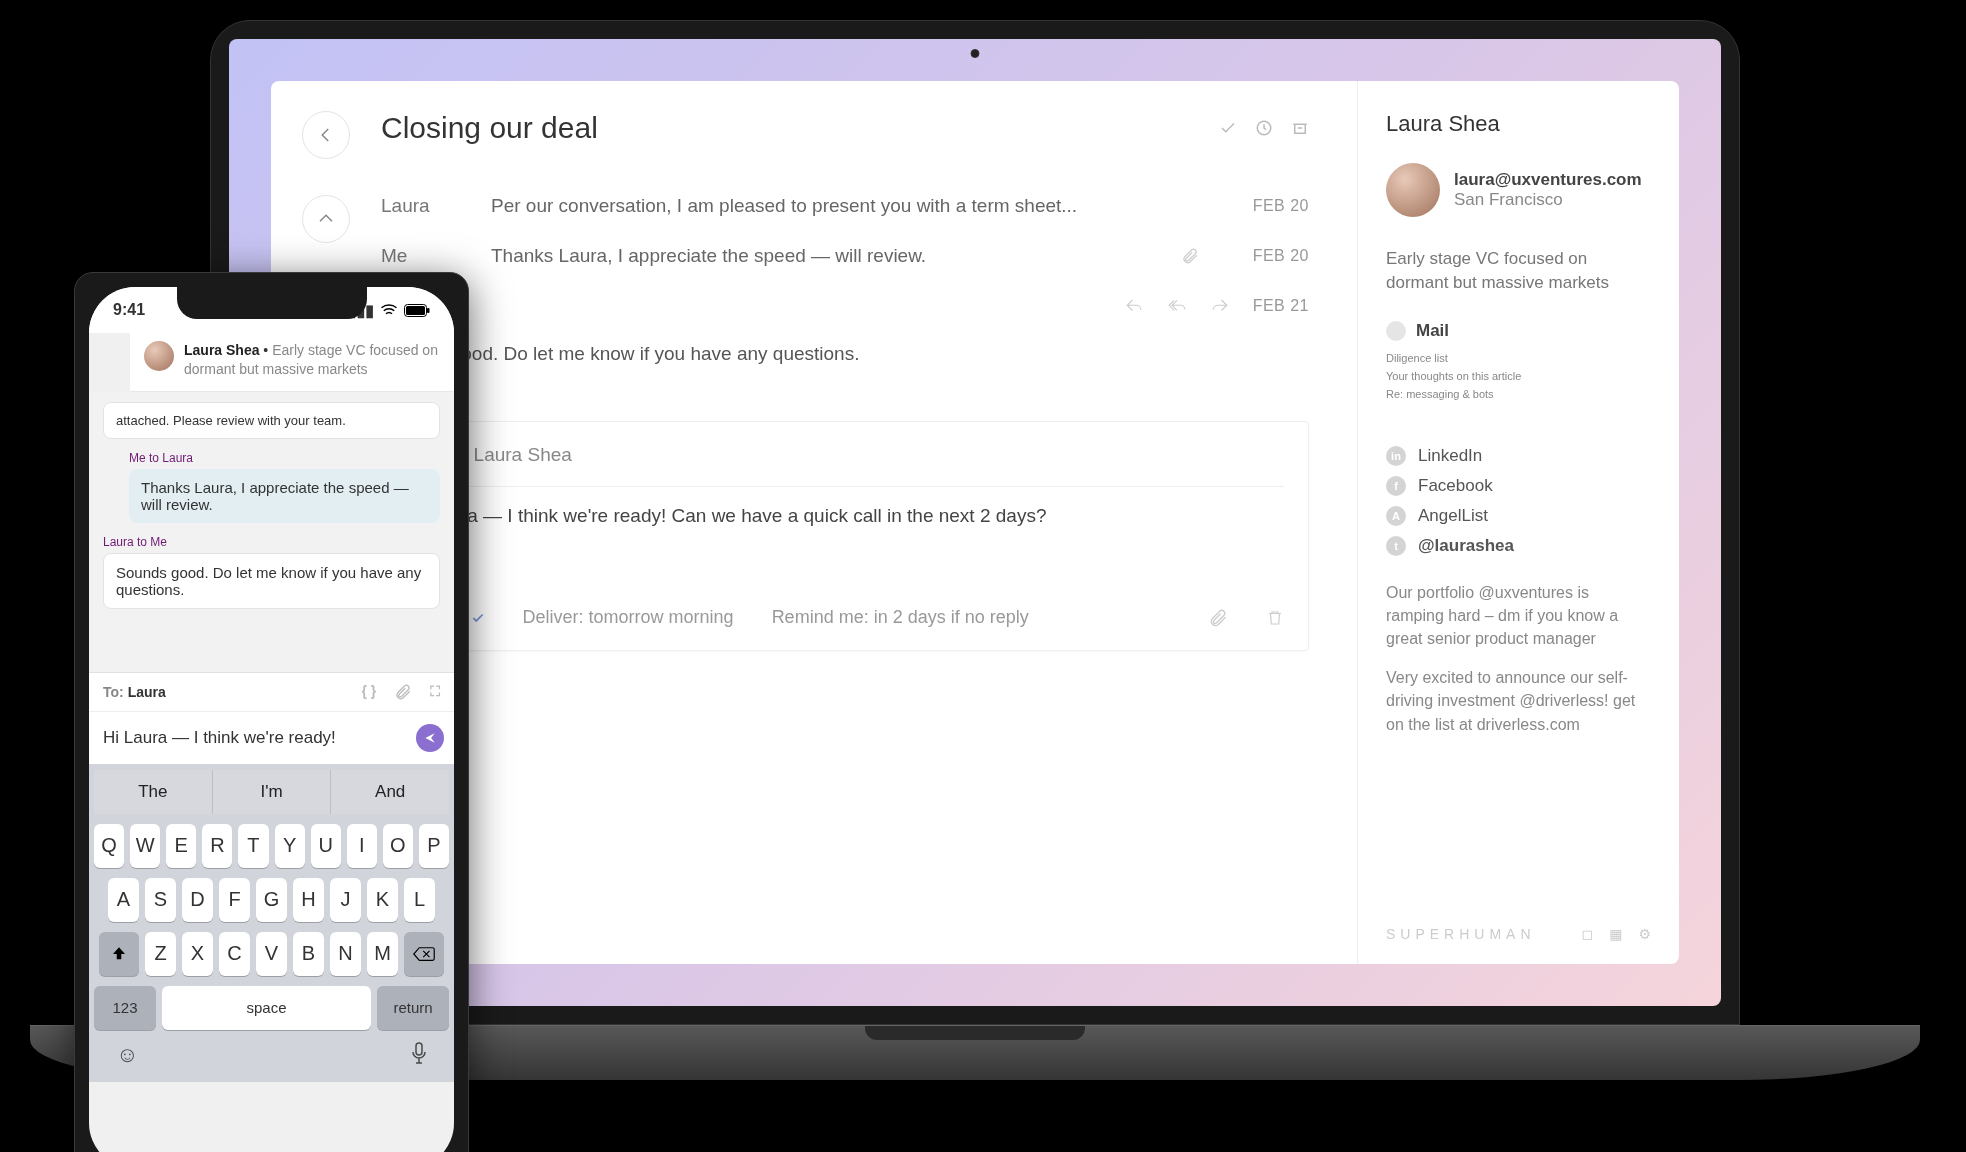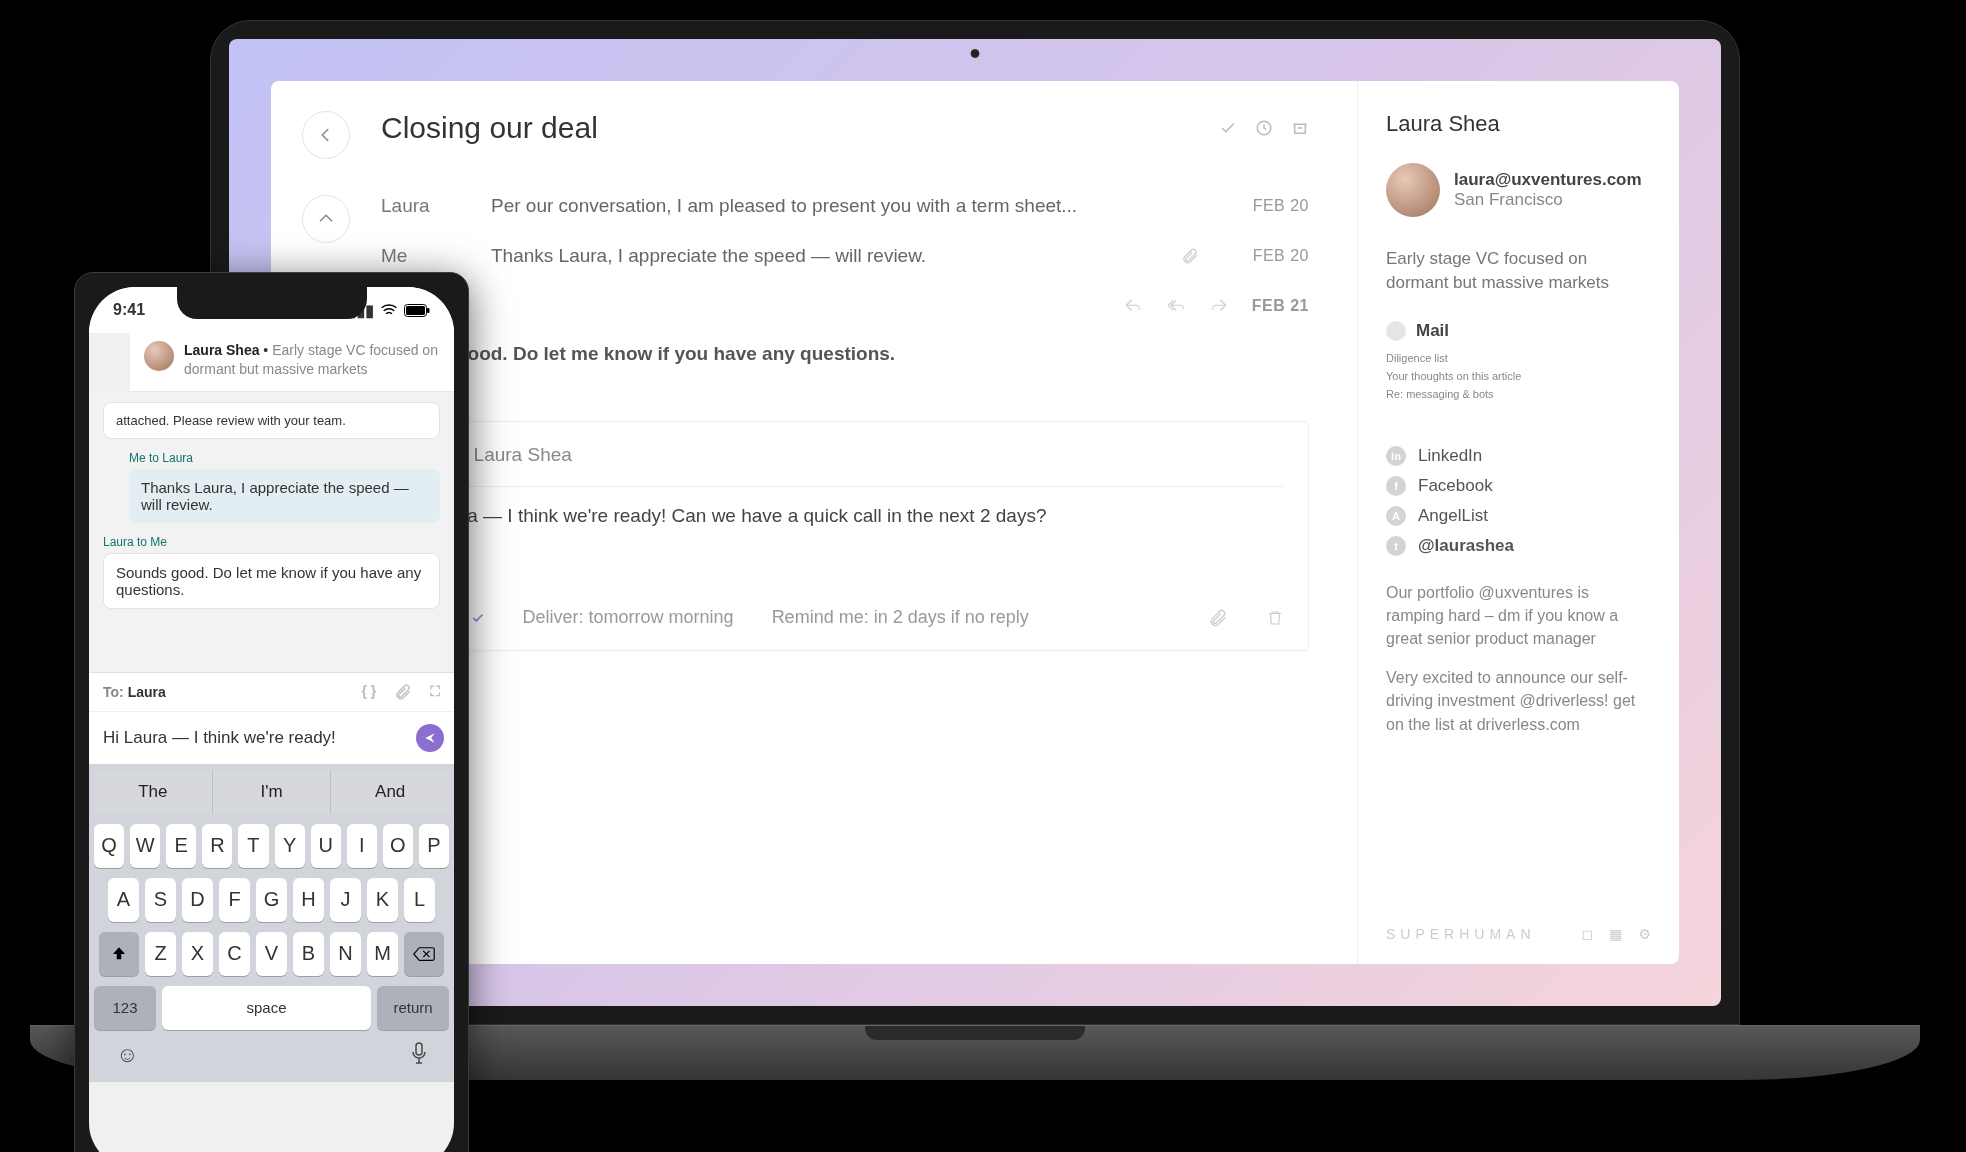--- a/index.html
+++ b/index.html
@@ -22,21 +22,21 @@
   .main { flex:1; padding: 30px 48px 30px 0; }
   .subject { font-size:30px; font-weight:400; color:#333; }
   .hdrrow { display:flex; align-items:center; justify-content:space-between; margin-bottom: 36px; }
   .hdricons { display:flex; gap:18px; color:#bbb; }
 
   .msgrow { display:flex; align-items:center; gap:54px; padding: 14px 0; font-size:19px; }
   .sender { width: 56px; color:#777; }
   .preview { flex:1; color:#666; }
   .date { color:#999; text-transform:uppercase; font-size:16px; letter-spacing:0.5px; }
 
-  .expanded { padding: 14px 0 24px; font-weight: bold; }
+  .expanded { padding: 14px 0 24px; }
   .exprow { display:flex; align-items:center; justify-content:space-between; }
   .msgactions { display:flex; gap:24px; align-items:center; color:#ccc; }
   .msgbody { margin-top: 26px; color:#555; }
 
   .compose { border:1px solid #eee; border-radius:4px; padding: 22px 24px; margin-top: 32px; box-shadow: 0 1px 3px rgba(0,0,0,0.03); }
   .draftlabel { color:#4fb07a; font-weight:500; }
   .draftline { border-bottom:1px solid #eee; padding-bottom: 20px; margin-bottom: 18px; }
   .composebody { color:#444; min-height: 60px; }
   .composefooter { display:flex; align-items:center; gap:38px; margin-top: 42px; color:#999; font-size:18px; }
   .sendbtn { color:#444; display:flex; align-items:center; gap:6px; }
@@ -68,21 +68,21 @@
   .statusbar { height:46px; display:flex; align-items:center; justify-content:space-between; padding:0 24px; font-weight:600; font-size:16px; background:#fff; }
   .statr { display:flex; gap:6px; align-items:center; }
 
   .phonehdr { background:#fff; padding: 8px 14px 12px; display:flex; gap:10px; align-items:flex-start; border-bottom:1px solid #e8e8e8;margin-left:41px; }
   .avatar-sm { width:30px; height:30px; border-radius:50%; background: radial-gradient(circle at 35% 30%, #e8c9b8, #a0725a); flex-shrink:0; }
   .hdrtext { font-size:14px; line-height:1.35; }
   .hdrtext b { color:#222; }
 
   .phonebody { background:#f2f2f2; padding:10px 14px; height:280px; }
   .incoming { background:#fff; border:1px solid #e3e3e3; border-radius:8px; padding:10px 12px; font-size:13px; color:#333; }
-  .mlabel { font-size:12px; color:#0f766e; margin:12px 0 4px; }
+  .mlabel { font-size:12px; color:#701a75; margin:12px 0 4px; }
   .outgoing { background:#e3eef3; border-radius:8px; padding:10px 12px; font-size:15px; color:#333; margin-left:26px; }
   .incoming2 { background:#fff; border:1px solid #e3e3e3; border-radius:8px; padding:10px 12px; font-size:15px; }
 
   .composer { background:#fff; border-top:1px solid #e0e0e0; }
   .torow { display:flex; align-items:center; padding:10px 14px; border-bottom:1px solid #eee; font-size:14px; color:#888;font-weight:bold; }
   .toicons { margin-left:auto; display:flex; gap:18px; color:#bbb; }
   .sendfield { display:flex; align-items:center; padding: 12px 10px 12px 14px; }
   .sendbtnp { width:28px; height:28px; border-radius:50%; background:#8a6fd0; display:flex; align-items:center; justify-content:center; color:#fff; margin-left:auto; }
 
   

